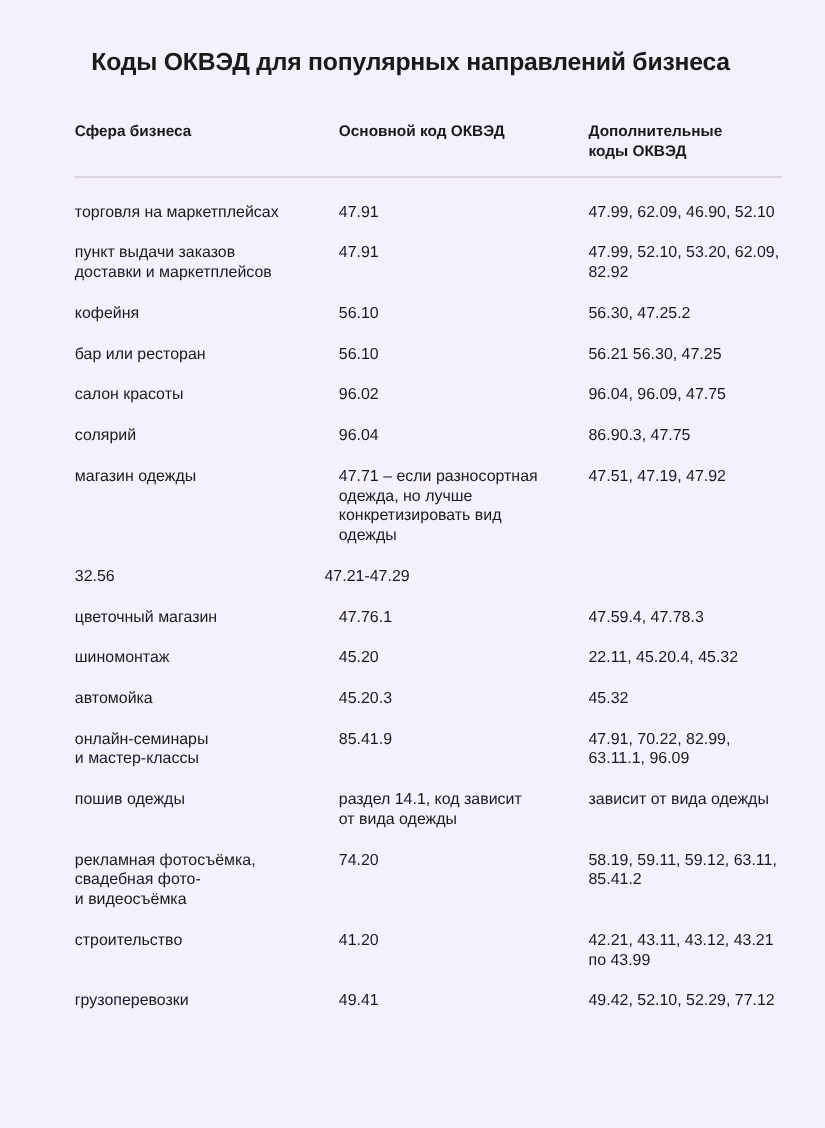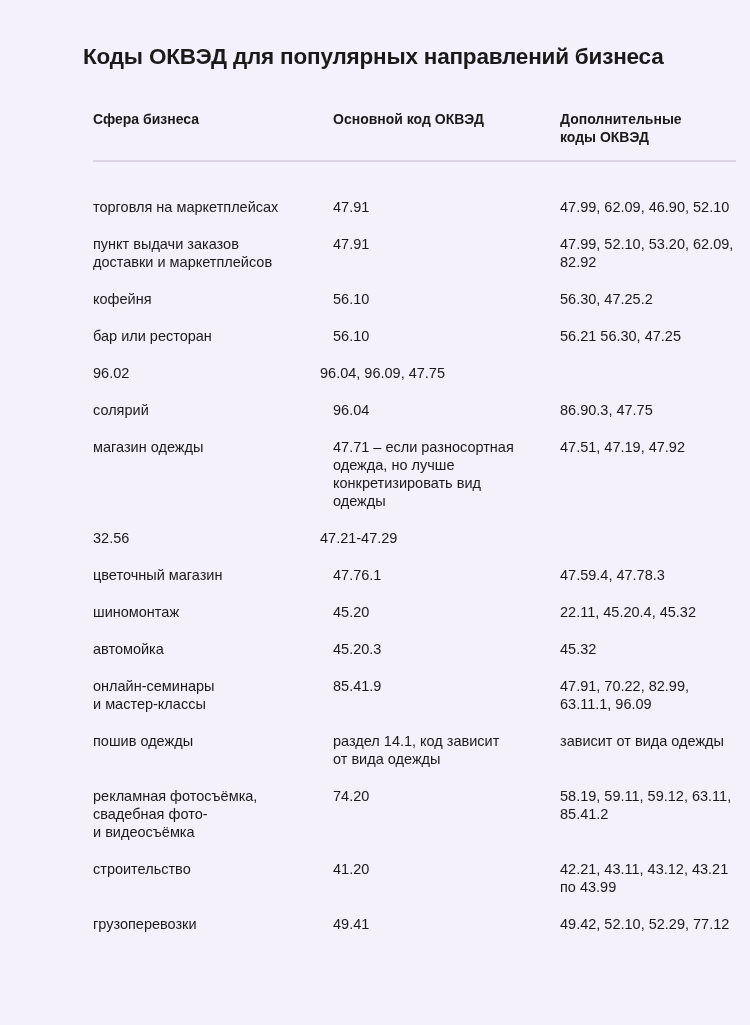--- a/index.html
+++ b/index.html
@@ -26,37 +26,37 @@
       top: 42px;
       margin: 0;
       font-size: 22.5px;
       font-weight: bold;
       letter-spacing: -0.2px;
       line-height: 30px;
       white-space: nowrap;
     }
     .table {
       position: absolute;
-      left: 57px;
+      left: 32px;
       top: 110px;
       width: 643px;
     }
     .hdr {
       display: flex;
       font-weight: bold;
       font-size: 14px;
       line-height: 18px;
       padding-bottom: 14px;
       border-bottom: 2px solid #ddd5e6;
     }
     .c1 { width: 240px; flex: none; }
     .c2 { width: 227px; flex: none; }
     .c3 { width: 176px; flex: none; }
     .rows {
-      padding-top: 36px;
+      padding-top: 22px;
     }
     .row {
       display: flex;
       font-size: 14.5px;
       line-height: 18px;
       margin-bottom: 19px;
     }
     .row .cell {
       white-space: pre-line;
     }
@@ -91,20 +91,21 @@
           <div class="c1 cell">кофейня</div>
           <div class="c2 cell">56.10</div>
           <div class="c3 cell">56.30, 47.25.2</div>
         </div>
         <div class="row">
           <div class="c1 cell">бар или ресторан</div>
           <div class="c2 cell">56.10</div>
           <div class="c3 cell">56.21 56.30, 47.25</div>
         </div>
         <div class="row">
+          <div class="c1 cell">салон красоты</div>
           <div class="c2 cell">96.02</div>
           <div class="c3 cell">96.04, 96.09, 47.75</div>
         </div>
         <div class="row">
           <div class="c1 cell">солярий</div>
           <div class="c2 cell">96.04</div>
           <div class="c3 cell">86.90.3, 47.75</div>
         </div>
         <div class="row">
           <div class="c1 cell">магазин одежды</div>

